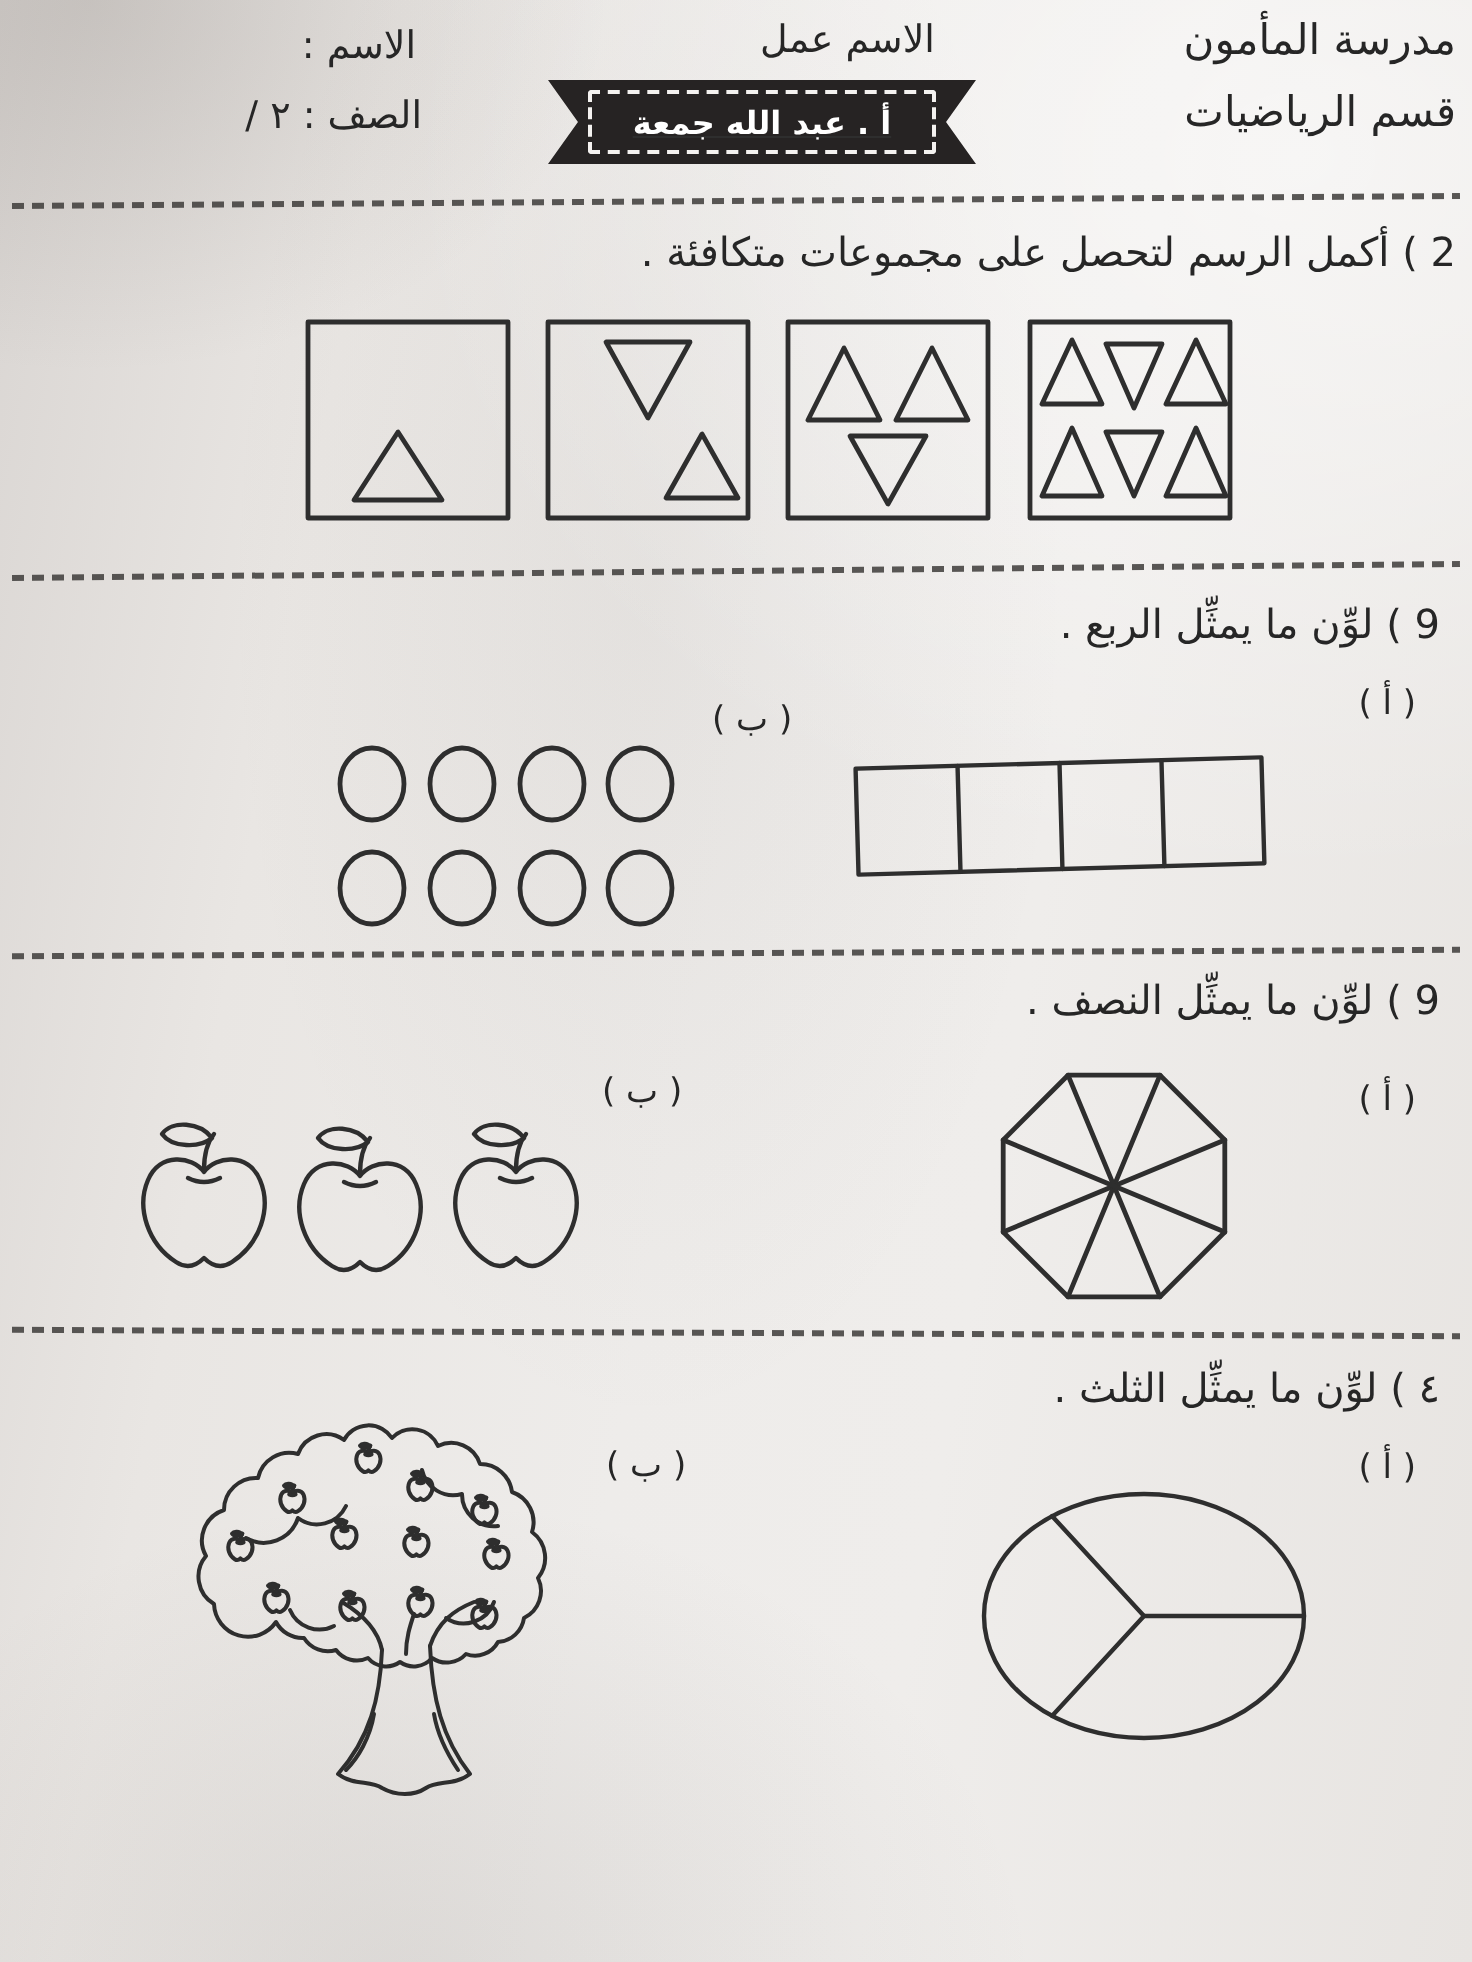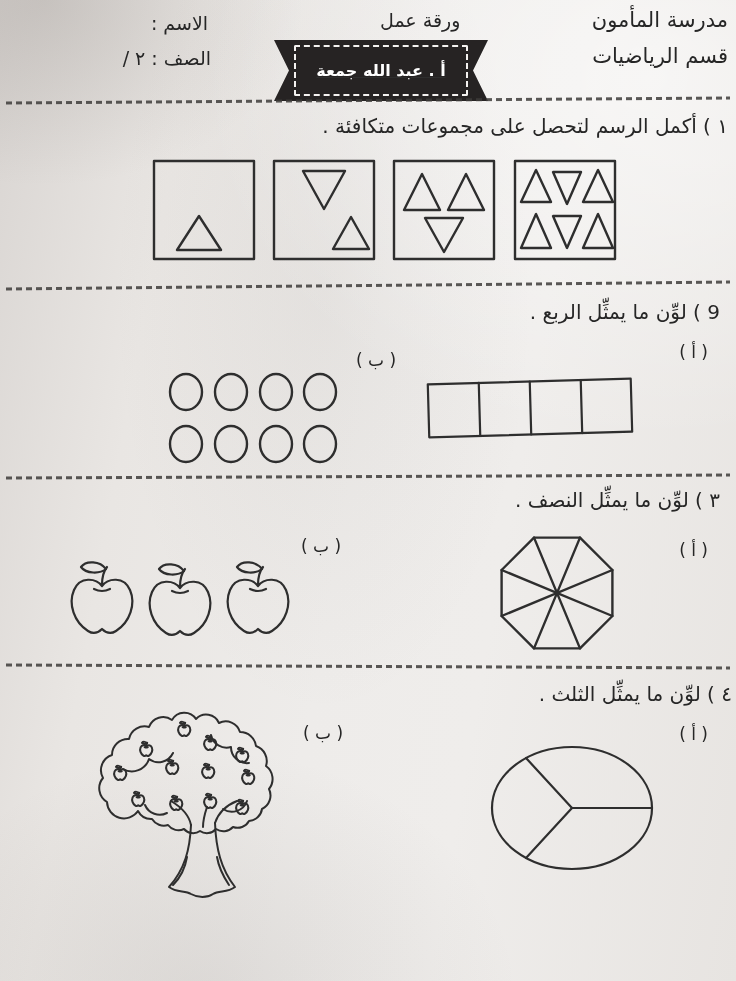--- a/index.html
+++ b/index.html
@@ -16,21 +16,21 @@
   .t{position:absolute; direction:rtl; white-space:nowrap; color:#262626;text-align:center;}
   .hdr{font-size:21px;}
   .qtext{font-size:20px;}
   .plabel{font-size:17px;}
   .sep{
     position:absolute; left:6px; right:6px; height:3px;
     background:repeating-linear-gradient(90deg,#3d3b39 0 6px, transparent 6px 10px);
     opacity:.85;
   }
   .ribbon{
-    position:absolute; left:274px; top:40px; width:214px; height:61px;
+    position:absolute; left:274px; top:40px; width:214px; height:42px;
     background:#262323;
     clip-path:polygon(0 0,100% 0,93% 50%,100% 100%,0 100%,7% 50%);
     display:flex; align-items:center; justify-content:center;text-decoration:underline;
   }
   .ribbon .inner{
     position:absolute; left:20px; right:20px; top:5px; bottom:5px;
     border:2px dashed #f4f2f0; border-radius:2px;
   }
   .ribbon .txt{
     position:relative; direction:rtl; color:#fff; font-size:16px; font-weight:bold;
@@ -50,33 +50,33 @@
       <path d="M 40,11 C 34,3 20,2 15,9 C 20,16 34,16 40,11 Z"></path>
     </g>
   </defs>
 </svg>
 
 <div id="page">
 
   <div class="t hdr" style="top:44px; right:8px;">قسم الرياضيات</div>
   <div class="t hdr" style="top:8px;  right:8px;">مدرسة المأمون</div>
 
-  <div class="t" style="top:9px; left:380px; font-size:19px;">ورقة عمل</div>
+  <div class="t" style="top:9px; left:380px; font-size:19px;">الاسم عمل</div>
 
   <div class="ribbon">
     <div class="inner"></div>
     <div class="txt">أ . عبد الله جمعة</div>
   </div>
 
   <div class="t hdr" style="top:12px; right:528px; font-size:19px;">الاسم :</div>
   <div class="t hdr" style="top:47px; right:525px; font-size:19px;">الصف : ٢ /</div>
 
   <div class="sep" style="top:99px;  transform:rotate(-0.4deg);"></div>
 
-  <div class="t qtext" style="top:114px; right:8px;">١ ) أكمل الرسم لتحصل على مجموعات متكافئة .</div>
+  <div class="t qtext" style="top:114px; right:8px;">2 ) أكمل الرسم لتحصل على مجموعات متكافئة .</div>
 
   <svg style="left:152px; top:158px;" width="472" height="106" viewBox="0 0 472 106">
     <g class="ink" stroke-width="2.4">
       <rect x="2" y="3" width="100" height="98"></rect>
       <rect x="122" y="3" width="100" height="98"></rect>
       <rect x="242" y="3" width="100" height="98"></rect>
       <rect x="363" y="3" width="100" height="98"></rect>
 
       <polygon points="25,92 69,92 47,58"></polygon>
 
@@ -119,21 +119,21 @@
       <ellipse cx="154" cy="21" rx="16" ry="18"></ellipse>
       <ellipse cx="20" cy="73" rx="16" ry="18"></ellipse>
       <ellipse cx="65" cy="73" rx="16" ry="18"></ellipse>
       <ellipse cx="110" cy="73" rx="16" ry="18"></ellipse>
       <ellipse cx="154" cy="73" rx="16" ry="18"></ellipse>
     </g>
   </svg>
 
   <div class="sep" style="top:475px; transform:rotate(-0.25deg);"></div>
 
-  <div class="t qtext" style="top:488px; right:16px;">٣ ) لوِّن ما يمثِّل النصف .</div>
+  <div class="t qtext" style="top:488px; right:16px;">9 ) لوِّن ما يمثِّل النصف .</div>
   <div class="t plabel" style="top:540px; right:28px;">( أ )</div>
   <div class="t plabel" style="top:536px; left:301px;">( ب )</div>
 
   <svg style="left:493px; top:530px;" width="130" height="127" viewBox="0 0 130 127">
     <g class="ink" stroke-width="2.4">
       <polygon points="119.4,40 87,7.6 41,7.6 8.6,40 8.6,86 41,118.4 87,118.4 119.4,86"></polygon>
       <line x1="119.4" y1="40" x2="8.6" y2="86"></line>
       <line x1="87" y1="7.6" x2="41" y2="118.4"></line>
       <line x1="41" y1="7.6" x2="87" y2="118.4"></line>
       <line x1="8.6" y1="40" x2="119.4" y2="86"></line>
@@ -143,21 +143,21 @@
   <svg style="left:64px; top:552px;" width="232" height="92" viewBox="0 0 232 92">
     <g class="ink" stroke-width="2.2">
       <use href="#apple-shape" transform="translate(2,6)"></use>
       <use href="#apple-shape" transform="translate(80,8)"></use>
       <use href="#apple-shape" transform="translate(158,6)"></use>
     </g>
   </svg>
 
   <div class="sep" style="top:665px; transform:rotate(0.25deg);"></div>
 
-  <div class="t qtext" style="top:682px; right:4px;">٤ ) لوِّن ما يمثِّل الثلث .</div>
+  <div class="t qtext" style="top:682px; right:16px;">٤ ) لوِّن ما يمثِّل الثلث .</div>
   <div class="t plabel" style="top:724px; right:28px;">( أ )</div>
   <div class="t plabel" style="top:723px; left:303px;">( ب )</div>
 
   <svg style="left:486px; top:744px;" width="172" height="130" viewBox="0 0 172 130">
     <g class="ink" stroke-width="2.2">
       <ellipse cx="86" cy="64" rx="80" ry="61"></ellipse>
       <line x1="86" y1="64" x2="166" y2="64"></line>
       <line x1="86" y1="64" x2="40" y2="14"></line>
       <line x1="86" y1="64" x2="40" y2="114"></line>
     </g>

